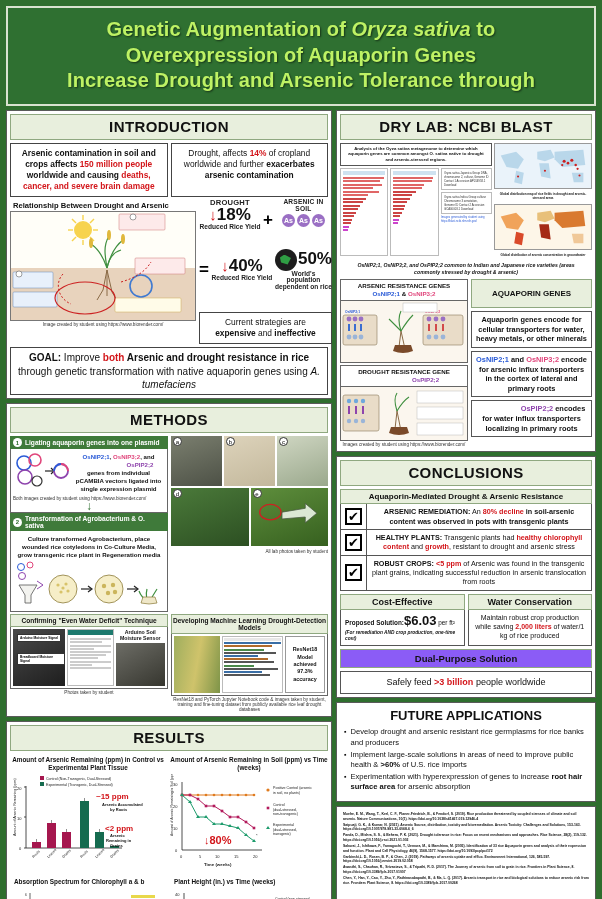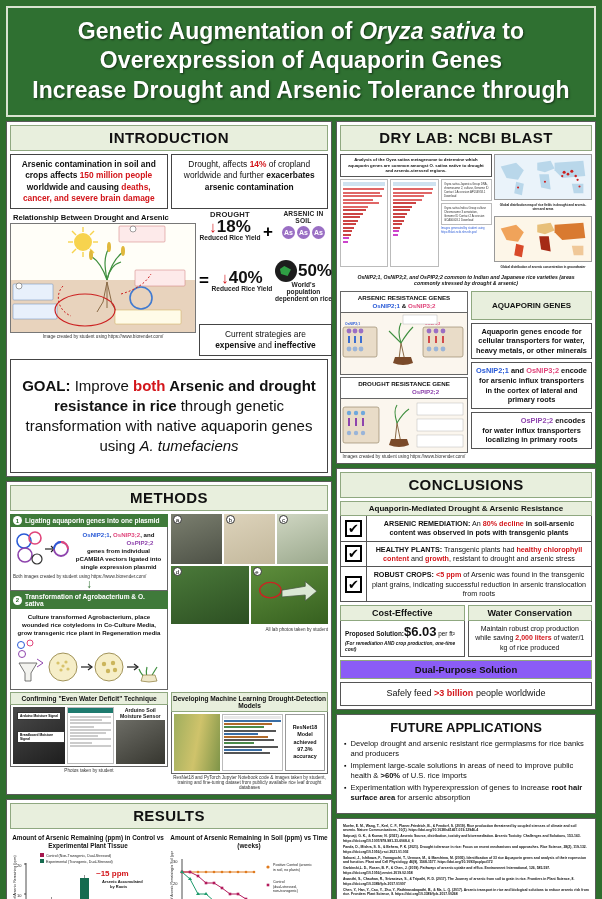--- a/index.html
+++ b/index.html
@@ -8,24 +8,24 @@
     background: #2f6e2e;
     font-family: "Liberation Sans", sans-serif;
     overflow: hidden;
   }
   .poster { width: 602px; height: 899px; background: #2f6e2e; padding: 6px 6px 4px 6px; display: flex; flex-direction: column; }
 
   
   .title-bar {
     background: #2f7031;
     border: 2px solid #d9e3d0;
-    color: #ffffff;
+    color: #bef264;
     text-align: center;
     padding: 9px 14px 10px 14px;
-    font-size: 23px; font-weight: bold; line-height: 1.28;
+    font-size: 20px; font-weight: bold; line-height: 1.28;
     text-shadow: 1px 1px 2px rgba(0,0,0,.55);
     letter-spacing: .1px;
   }
   .title-bar em { font-style: italic; }
 
   
   .cols { display: flex; gap: 4px; margin-top: 4px; flex: 1; }
   .col-left { width: 326px; display: flex; flex-direction: column; gap: 4px; }
   .col-right { width: 262px; display: flex; flex-direction: column; gap: 4px; }
 
@@ -59,22 +59,22 @@
   .as-c { width: 13px; height: 13px; border-radius: 50%; background: #9a6fc4; color: #fff; font-size: 7px; font-weight: bold; display:flex; align-items:center; justify-content:center; }
   .globe { width: 22px; height: 22px; border-radius: 50%; background: #1d1d1d; position: relative; overflow:hidden; }
   .globe::after { content:""; position:absolute; left:5px; top:6px; width:11px;height:10px; background:#2f9e44; clip-path: polygon(0 30%,40% 0,100% 35%,70% 100%,10% 80%); }
   .plus { font-size: 17px; font-weight: bold; padding-top: 12px; }
   .eq { font-size: 17px; font-weight: bold; }
   .strategies {
     border: 1px solid #444; margin-top: 3px; padding: 4px 5px; text-align: center;
     font-size: 8.4px; line-height: 1.3; color:#111;
   }
   .goal-box {
-    border: 1px solid #444; margin-top: 3px; padding: 16px 6px; text-align: center;
-    font-size: 15px; line-height: 1.34; color: #111;
+    border: 1px solid #444; margin-top: 3px; padding: 3px 6px; text-align: center;
+    font-size: 10px; line-height: 1.34; color: #111;
   }
   .credit { font-size: 4.6px; color: #333; text-align: center; padding: 1px 0; }
   .imgph { background: #cfd4c6; position: relative; overflow: hidden; }
 
   
   .dry-top { display: flex; gap: 2px; margin-top: 3px; }
   .dry-banner {
     border: 1px solid #555; font-size: 4.3px; font-weight: bold; text-align: center;
     padding: 2px 3px; line-height: 1.3; color: #111; background: #fff;
   }

